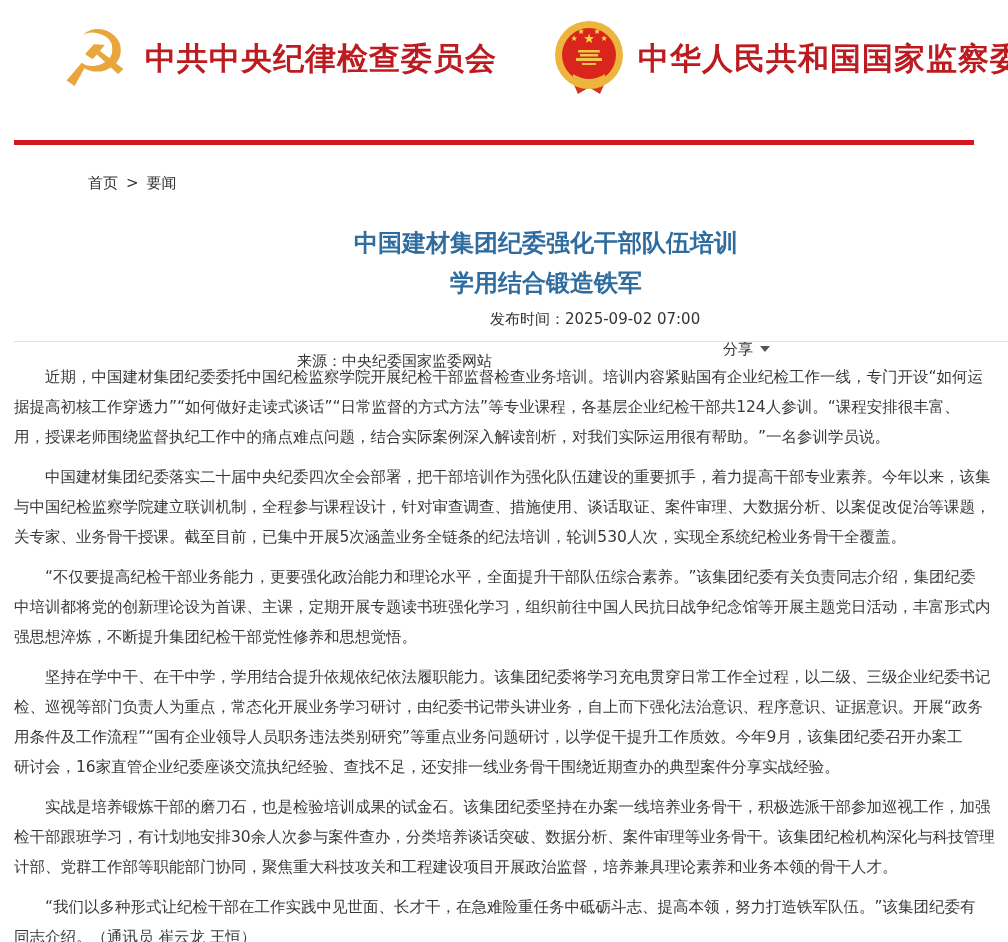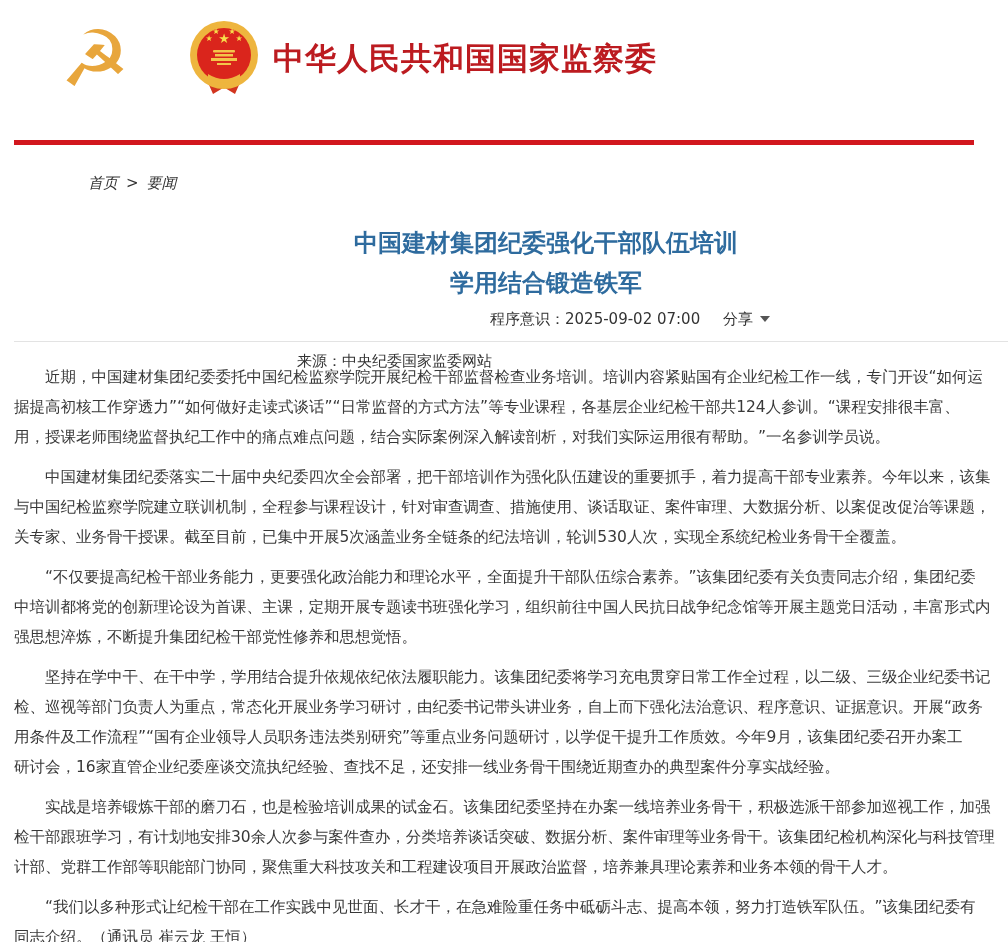--- a/index.html
+++ b/index.html
@@ -23,53 +23,54 @@
   .emblem-national { width: 72px; height: 80px; display: inline-block; }
   .org-name {
     font-size: 31px; font-weight: 700; color: #bc1b20;
     margin-left: 13px; white-space: nowrap; letter-spacing: 1px;
   }
 
   
   .red-bar { position: absolute; top: 140px; left: 14px; width: 960px; height: 5px; background: #d2171e; }
 
   
-  .breadcrumb { position: absolute; top: 174px; left: 88px; font-size: 15px; color: #333; font-style: italic; }
+  .breadcrumb { position: absolute; top: 174px; left: 88px; font-size: 15px; color: #333; }
   .breadcrumb a { color: #333; text-decoration: none; cursor: pointer; }
   .breadcrumb .sep { margin: 0 8px; color: #333; }
 
   
   .article { position: absolute; top: 215px; left: 14px; width: 1064px; }
   .title { margin: 0; padding-top: 8px; text-align: center; font-size: 24px; line-height: 40px; font-weight: 700; color: #2e6b9e; }
   .title span { display: block; }
 
   .meta { position: absolute; top: 95px; left: 0; width: 100%; height: 22px; font-size: 15px; color: #333; }
   .meta .m-source { position: absolute; left: 283px; white-space: nowrap; margin-top: 42px; }
   .meta .m-time { position: absolute; left: 476px; white-space: nowrap; }
-  .meta .m-share { position: absolute; left: 709px; white-space: nowrap; cursor: pointer; }
+  .meta .m-share { position: absolute; left: 709px; white-space: nowrap; cursor: pointer; margin-top: 30px; }
   .caret-down {
     display: inline-block; width: 0; height: 0; margin-left: 7px; vertical-align: 2px;
     border-left: 5px solid transparent; border-right: 5px solid transparent; border-top: 6px solid #555;
   }
 
   .divider { position: absolute; top: 126px; left: 0; width: 1040px; border-top: 1px solid #e3e3e3; }
 
   .content { position: absolute; top: 147px; left: 0; width: 1060px; font-size: 15.5px; color: #383838; }
   .para { margin: 0 0 10px 0; }
   .line { white-space: nowrap; line-height: 30px; height: 30px; }
   .line.first { text-indent: 31px; }
 </style>
 </head>
 <body>
 
 <div class="page">
 
   <header class="site-header">
     <a class="org org-left">
       <span class="emblem-party">☭</span>
+      <span class="org-name">中共中央纪律检查委员会</span>
     </a>
     <a class="org org-right">
       <span class="emblem-national">
         <svg viewBox="0 0 72 80" width="72" height="80" xmlns="http://www.w3.org/2000/svg">
           <path d="M14,50 L25,75 35,69 37,69 47,75 58,50 36,60 Z" fill="#d2351f"></path>
           <circle cx="36" cy="36" r="34" fill="#eeb53e"></circle>
           <circle cx="36" cy="36" r="27" fill="#da251c"></circle>
           <text x="36" y="24" font-size="13" text-anchor="middle" fill="#f7de4b">★</text>
           <text x="21" y="22" font-size="8" text-anchor="middle" fill="#f7de4b">★</text>
           <text x="28" y="15" font-size="8" text-anchor="middle" fill="#f7de4b">★</text>
@@ -93,21 +94,21 @@
   </nav>
 
   <main class="article">
     <h1 class="title">
       <span>中国建材集团纪委强化干部队伍培训</span>
       <span>学用结合锻造铁军</span>
     </h1>
 
     <div class="meta">
       <span class="m-source"><span>来源：</span><span>中央纪委国家监委网站</span></span>
-      <span class="m-time"><span>程序意识：</span><span>2025-09-02 07:00</span></span>
+      <span class="m-time"><span>发布时间：</span><span>2025-09-02 07:00</span></span>
       <span class="m-share"><span>分享</span><i class="caret-down"></i></span>
     </div>
 
     <div class="divider"></div>
 
     <div class="content">
       <div class="para">
         <div class="line first">近期，中国建材集团纪委委托中国纪检监察学院开展纪检干部监督检查业务培训。培训内容紧贴国有企业纪检工作一线，专门开设“如何运</div>
         <div class="line">据提高初核工作穿透力”“如何做好走读式谈话”“日常监督的方式方法”等专业课程，各基层企业纪检干部共124人参训。“课程安排很丰富、</div>
         <div class="line">用，授课老师围绕监督执纪工作中的痛点难点问题，结合实际案例深入解读剖析，对我们实际运用很有帮助。”一名参训学员说。</div>

